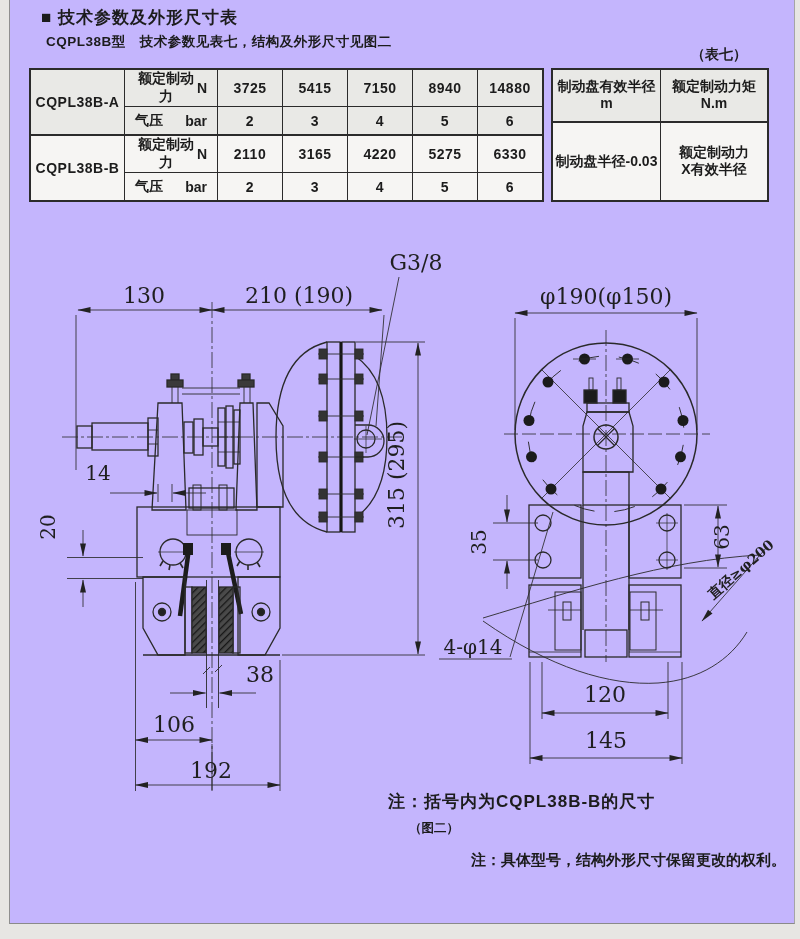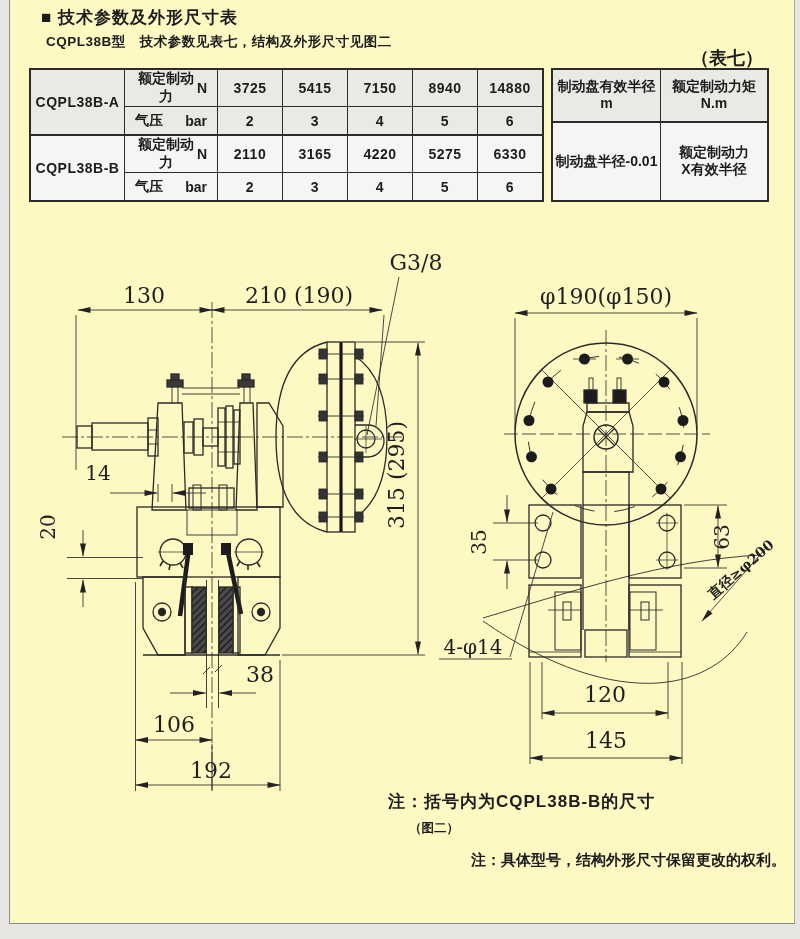--- a/index.html
+++ b/index.html
@@ -5,29 +5,29 @@
   html,body{margin:0;padding:0;}
   body{
     width:800px;height:939px;position:relative;
     background:#e7e6e3;
     font-family:"Liberation Sans",sans-serif;
     -webkit-font-smoothing:antialiased;
     overflow:hidden;
   }
   .page{
     position:absolute;left:9px;top:0;width:784px;height:923px;
-    background:#fef9c3;
+    background:#c4b5fd;
     border-left:1px solid #8f8f8f;
     border-right:1px solid #a5a5a5;
     border-bottom:1px solid #8a8a8a;
   }
   .cn{font-family:"Liberation Sans",sans-serif;font-weight:bold;color:#1c1c1c;}
   .doc-title{position:absolute;left:31px;top:6px;font-size:17px;letter-spacing:1px;}
   .doc-sub{position:absolute;left:36px;top:33px;font-size:13.5px;letter-spacing:0.5px;}
-  .table-tag{position:absolute;left:681px;top:46px;font-size:18px;}
+  .table-tag{position:absolute;left:681px;top:46px;font-size:14px;}
   
   .tblwrap{position:absolute;left:19px;top:68px;display:flex;}
   .tbl{border-collapse:collapse;border:2px solid #2b2b2b;}
   .tbl td{
     border:1px solid #2b2b2b;padding:0;text-align:center;vertical-align:middle;
     font-weight:bold;color:#1c1c1c;font-size:14px;height:27px;
     background:#f6f5f3;
   }
   .tbl td.shade{background:#e9e9e6;}
   .tbl .heavy{border-top:2px solid #2b2b2b;}
@@ -122,21 +122,21 @@
           <div><span>制动盘有效半径</span><br>
           <span>m</span></div>
         </td>
         <td class="shade two-line" rowspan="2" style="width:106px">
           <div><span>额定制动力矩</span><br>
           <span>N.m</span></div>
         </td>
       </tr>
       <tr></tr>
       <tr>
-        <td class="heavy two-line" rowspan="2" style="height:54px">制动盘半径-0.01</td>
+        <td class="heavy two-line" rowspan="2" style="height:54px">制动盘半径-0.03</td>
         <td class="heavy two-line" rowspan="2">
           <div><span>额定制动力</span><br>
           <span>X有效半径</span></div>
         </td>
       </tr>
       <tr></tr>
     </tbody>
       </table>
   </div>
 

